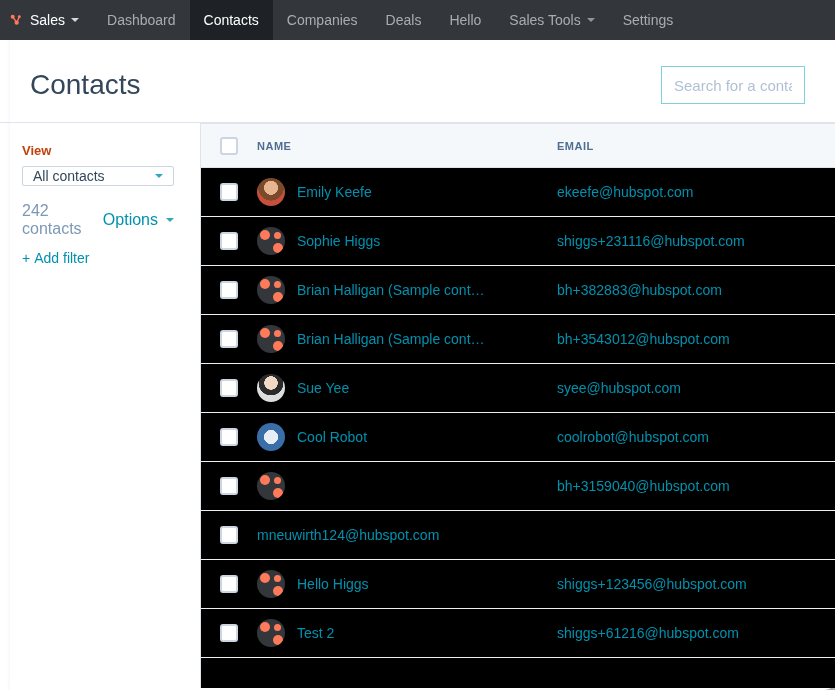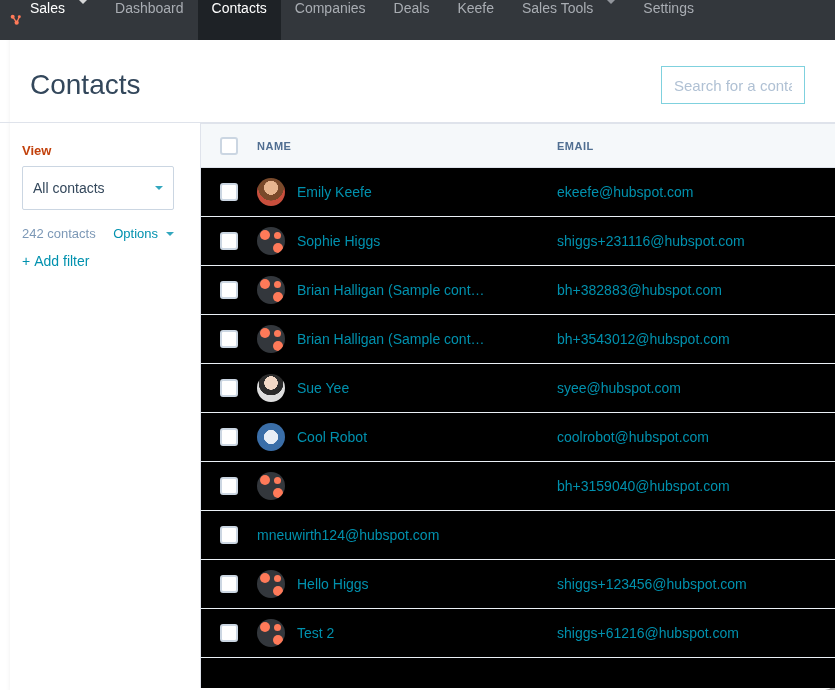--- a/index.html
+++ b/index.html
@@ -35,25 +35,25 @@
     }
     .topnav .logo {
       width: 16px; height: 16px;
       margin-right: 6px;
       flex-shrink: 0;
     }
     .topnav .navitem {
       padding: 0 14px;
       height: 100%;
       display: flex;
-      align-items: flex-start;
+      align-items: center;
       color: #a9adb3;
       font-size: 14px;
       cursor: pointer;
-      gap: 14px;
+      gap: 6px;
     }
     .topnav .navitem.active {
       background: #1e2226;
       color: #fff;
     }
     .topnav .navitem.brand { color: #fff; padding-left: 0; }
     .caret {
       width: 0; height: 0;
       border-left: 4px solid transparent;
       border-right: 4px solid transparent;
@@ -100,34 +100,34 @@
       flex-shrink: 0;
     }
     .sidebar .label {
       font-size: 13px;
       font-weight: 600;
       color: #c2410c;
       margin-bottom: 8px;
     }
     .view-select {
       border: 1px solid #cbd6e2;
-      height: 44px;
+      height: 20px;
       display: flex;
       align-items: center;
       padding: 0 10px;
       justify-content: space-between;
       cursor: pointer;
       border-radius: 2px;
       margin-bottom: 16px;
     }
     .view-select .caret { border-top-color: #0091ae; }
     .counts-row {
       display: flex;
       justify-content: space-between;
-      font-size: 13px;
+      font-size: 16px;
       color: #7c98b6;
       margin-bottom: 12px;
       align-items: center;
     }
     .counts-row .options { color: #0091ae; cursor: pointer; display: flex; gap: 8px; align-items: center; }
     .add-filter {
       color: #0091ae;
       font-size: 14px;
       cursor: pointer;
       display: flex;
@@ -225,21 +225,21 @@
   <div class="navitem active">
     <span>Contacts</span>
   </div>
   <div class="navitem">
     <span>Companies</span>
   </div>
   <div class="navitem">
     <span>Deals</span>
   </div>
   <div class="navitem">
-    <span>Keefe</span>
+    <span>Hello</span>
   </div>
   <div class="navitem">
     <span>Sales Tools</span>
     <span class="caret"></span>
   </div>
   <div class="navitem">
     <span>Settings</span>
   </div>
 </div>
 

